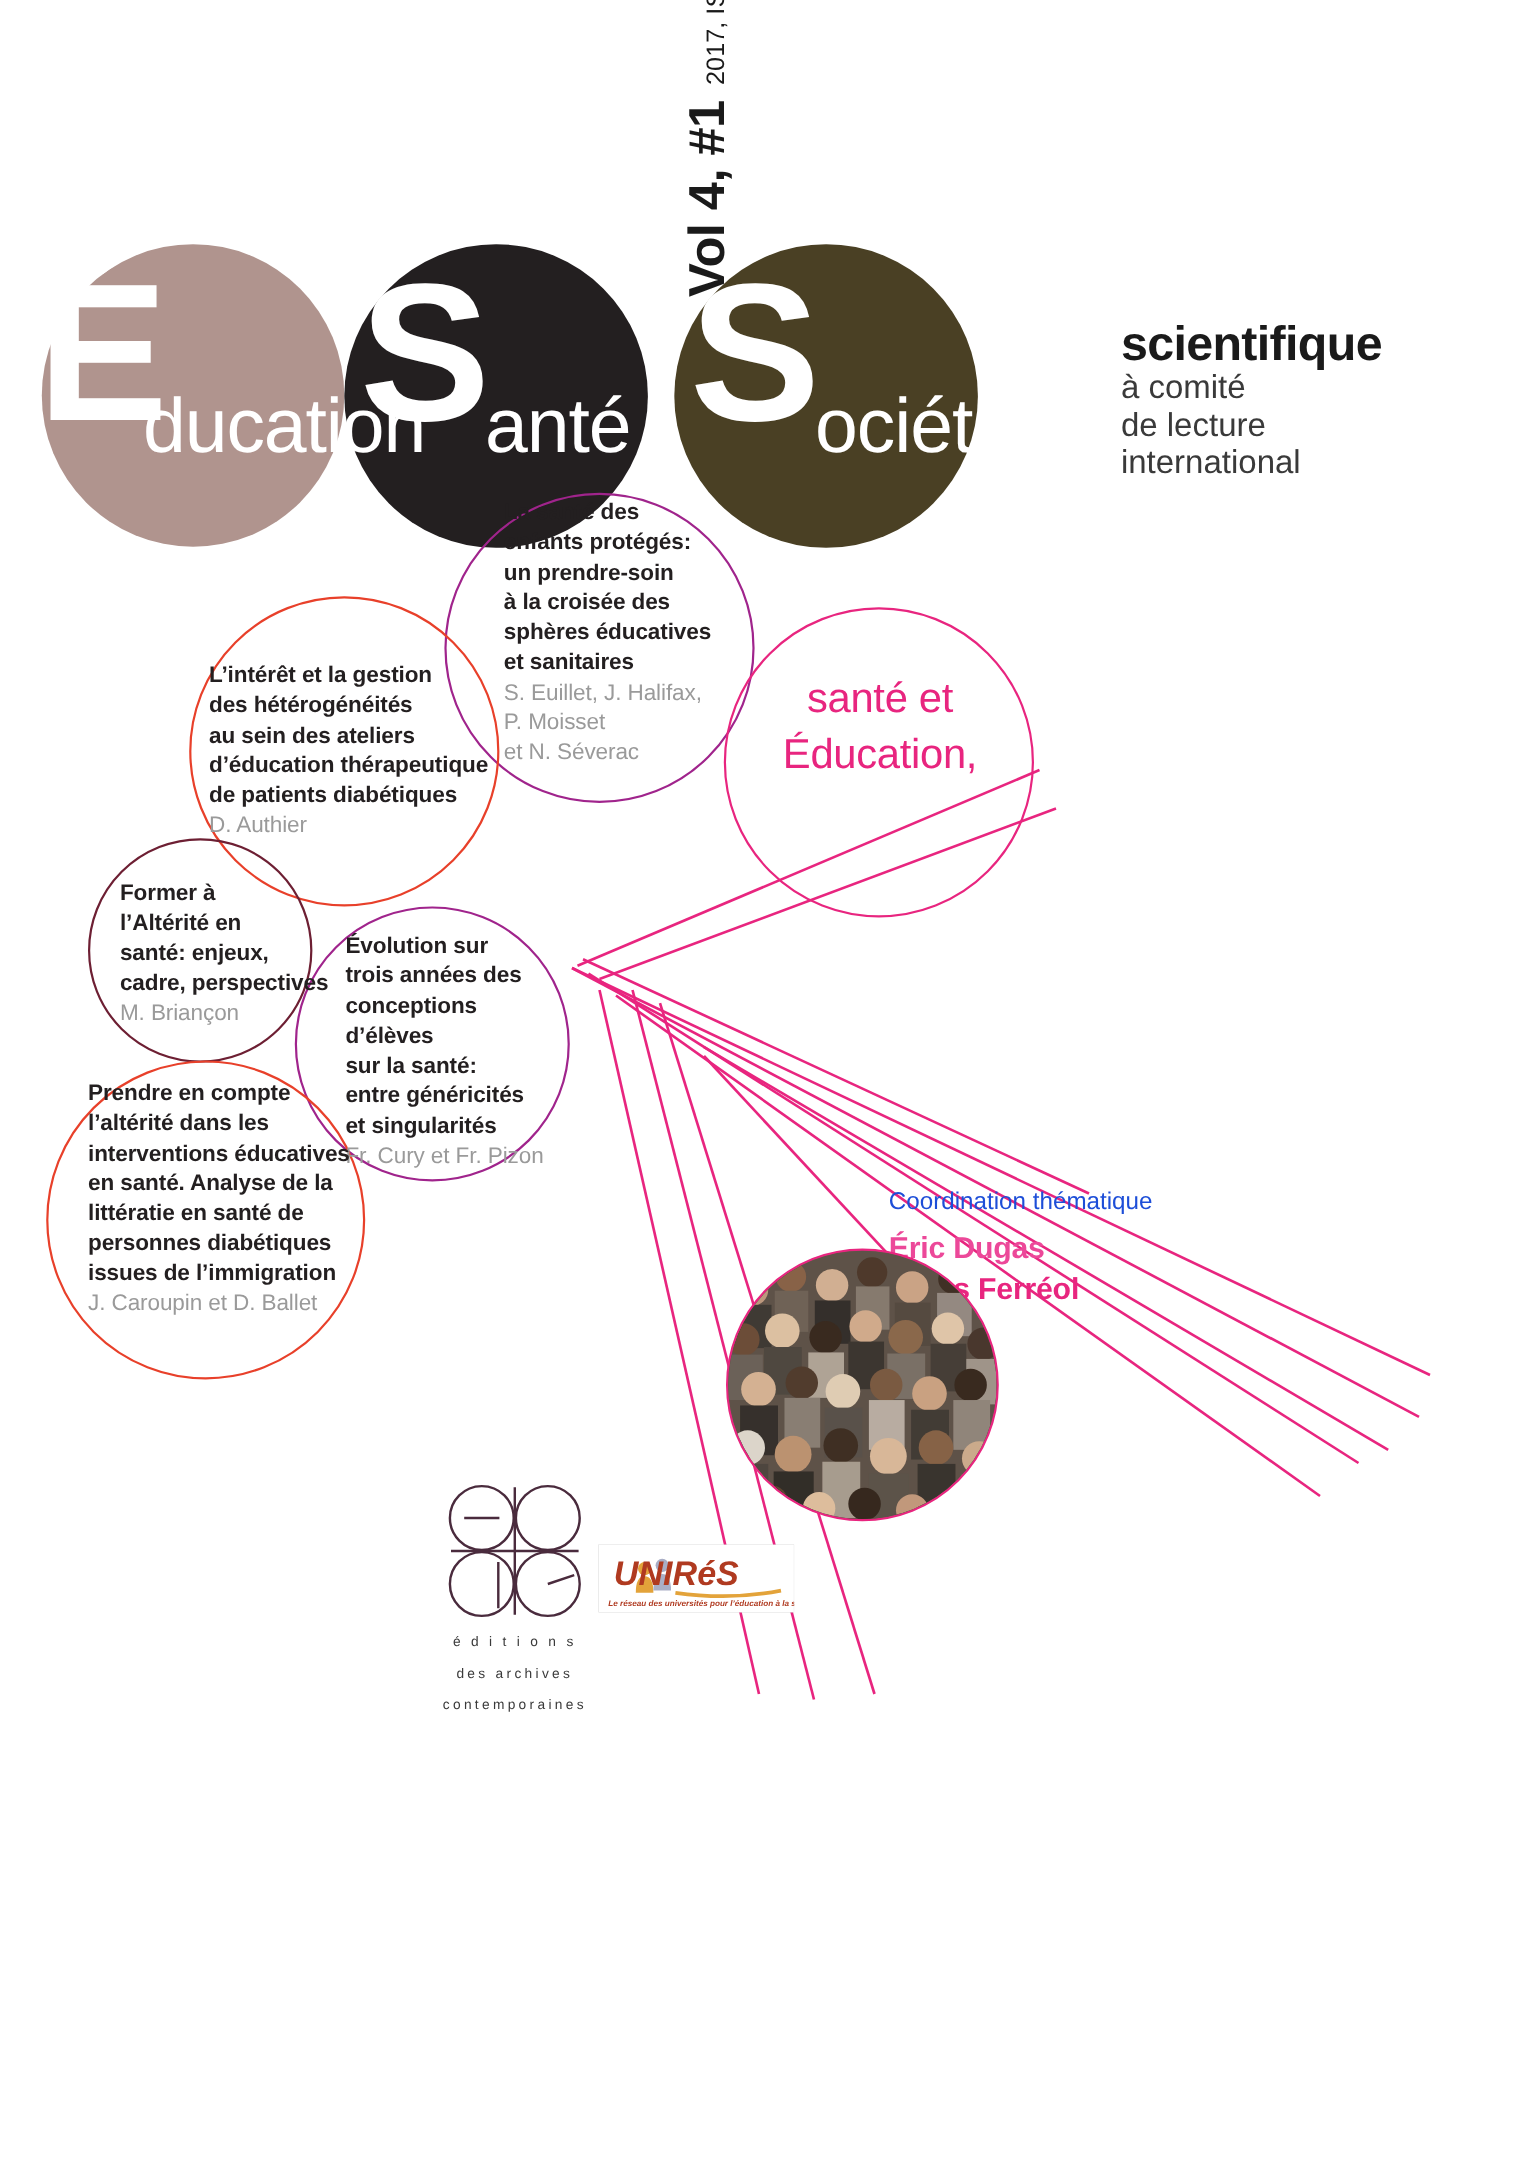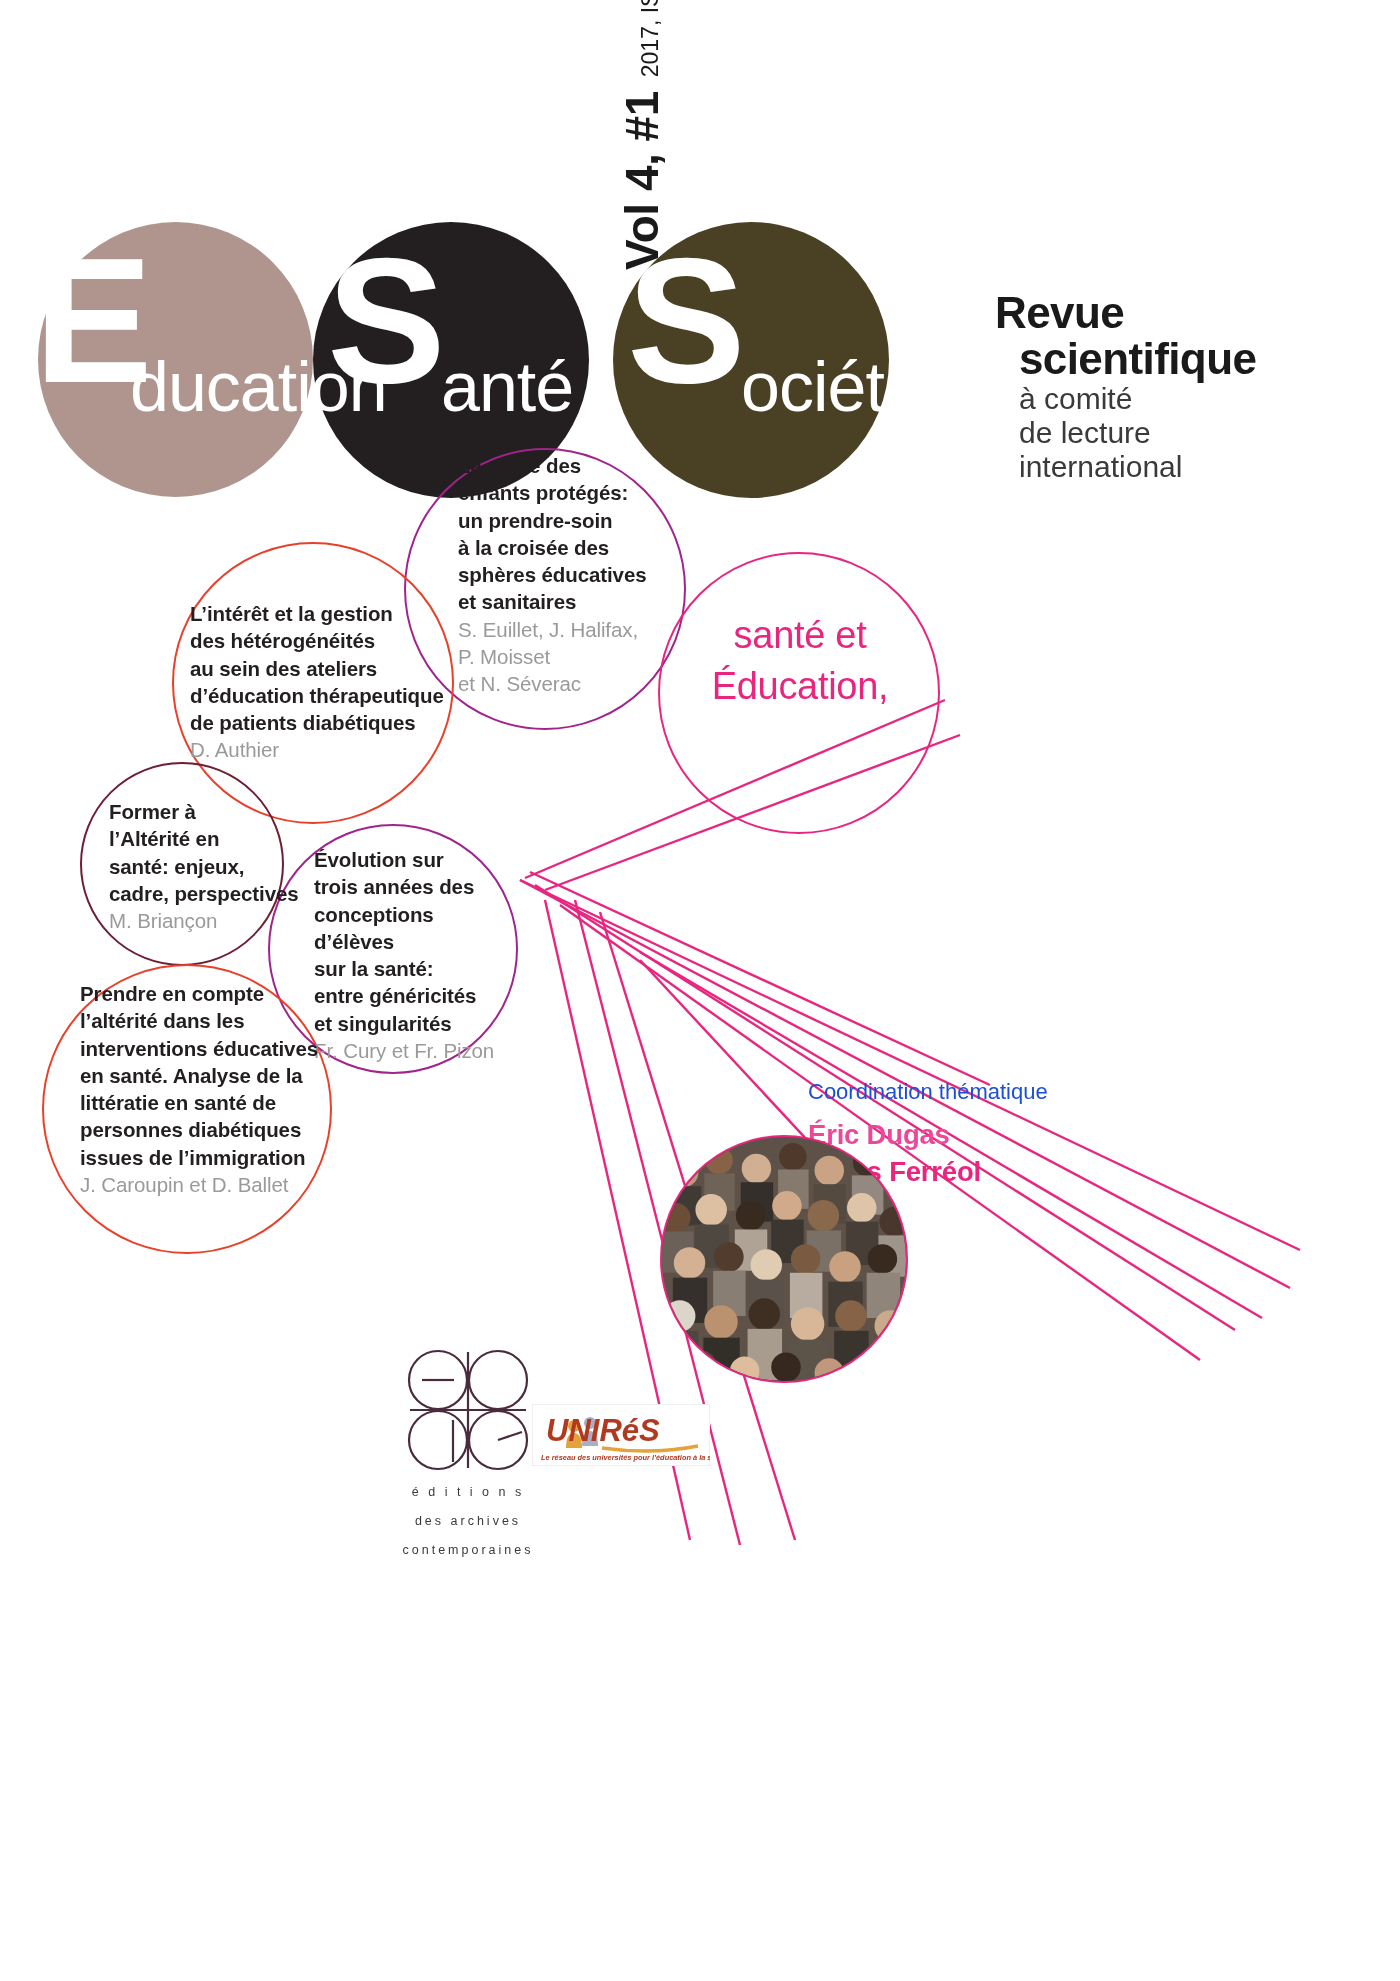--- a/index.html
+++ b/index.html
@@ -223,21 +223,21 @@
     margin-top: 9px;
     font-size: 12.5px;
     font-weight: 400;
     color: #3a3a3a;
     letter-spacing: 3px;
     line-height: 1.58;
   }
 
   #unires-logo {
     position: absolute;
-    left: 532px;
+    left: 544px;
     top: 1404px;
     width: 178px;
   }
   #unires-logo .unires-svg { width: 178px; height: 62px; display: block; }
 </style>
 </head>
 <body>
 
 <div id="cover">
 
@@ -279,21 +279,20 @@
     <div class="logo-word" id="w-sante">
       <span class="logo-cap">S</span>
       <span class="logo-rest">anté</span>
     </div>
     <div class="logo-word" id="w-societes">
       <span class="logo-cap">S</span>
       <span class="logo-rest">ociétés</span>
     </div>
 
     <div id="masthead">
-      <div class="m-line1">Revue</div>
       <div class="m-line2">scientifique</div>
       <div class="m-sub">à comité</div>
       <div class="m-sub">de lecture</div>
       <div class="m-sub">international</div>
     </div>
 
     <div class="bubble" id="b-enfants" style="border-color: rgb(160, 36, 140);"></div>
     <div class="bubble" id="b-interet" style="border-color: rgb(232, 64, 42);"></div>
     <div class="bubble" id="b-former" style="border-color: rgb(109, 31, 51);"></div>
     <div class="bubble" id="b-evolution" style="border-color: rgb(160, 36, 140);"></div>

